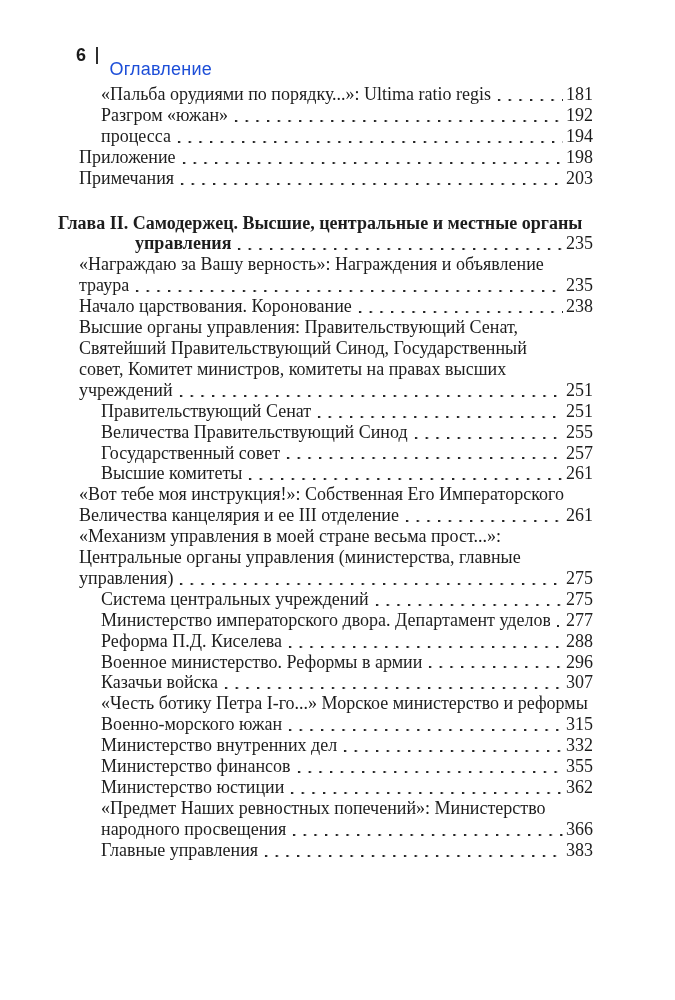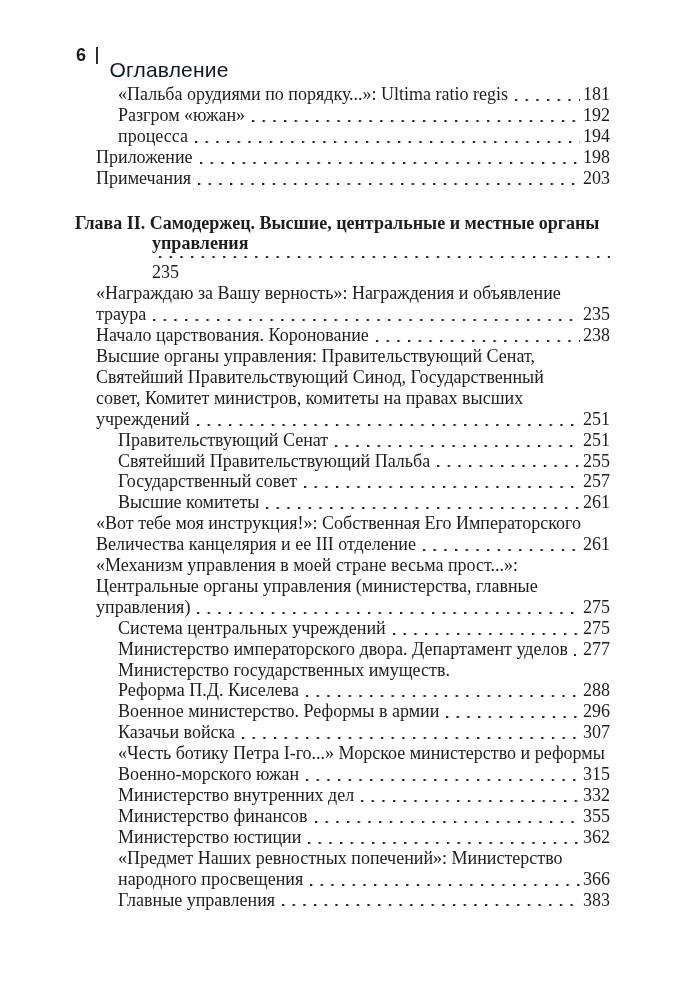--- a/index.html
+++ b/index.html
@@ -9,32 +9,32 @@
     font-family:"Liberation Serif","DejaVu Serif",serif;
     color:#1d1d1d;
   }
   .page-header {
     position:absolute; left:76px; top:45px; height:20px;
     display:flex; align-items:center;
     font-family:"Liberation Sans","DejaVu Sans",sans-serif;
   }
   .pagenum { font-size:18px; font-weight:700; line-height:1; color:#1a1a1a; }
   .hdr-divider { width:1.5px; height:17px; background:#2f2f2f; margin-left:10px; margin-right:12px; }
-  .hdr-title { font-size:21px; line-height:1; color:#0f172a; letter-spacing:0.2px;margin-top:28px; }
+  .hdr-title { font-size:18px; line-height:1; color:#1d4ed8; letter-spacing:0.2px;margin-top:28px; }
 
   .toc {
-    position:absolute; left:75px; top:84px; width:538px;
+    position:absolute; left:58px; top:84px; width:538px;
     font-size:18px; line-height:20.9px;
   }
   .entry.lvl1 { padding-left:21px; }
   .entry.lvl2 { padding-left:43px; }
   .entry.chapter { font-weight:700; margin-top:24px; }
   .entry.chapter .pg { font-weight:400; }
   .tline { display:flex; align-items:baseline; }
-  .tline.hang { padding-left:77px;flex-direction:column; }
+  .tline.hang { padding-left:77px; }
   .txt { flex:0 1 auto; white-space:nowrap; overflow:hidden; }
   .leader {
     flex:1 1 8px; min-width:8px; align-self:stretch;
     margin-left:5px; margin-right:3px;
     background-image:radial-gradient(circle at 3px calc(100% - 5px), #242424 1.3px, rgba(0,0,0,0) 1.55px);
     background-size:10.7px 100%;
     background-repeat:repeat-x;
   }
   .pg { flex:0 0 auto; min-width:30px; }
 </style>
@@ -128,21 +128,21 @@
       </div>
       <div class="entry lvl2">
         <div class="tline">
           <span class="txt">Правительствующий Сенат</span>
           <span class="leader"></span>
           <span class="pg">251</span>
         </div>
       </div>
       <div class="entry lvl2">
         <div class="tline">
-          <span class="txt">Святейший Правительствующий Пальба</span>
+          <span class="txt">Величества Правительствующий Синод</span>
           <span class="leader"></span>
           <span class="pg">255</span>
         </div>
       </div>
       <div class="entry lvl2">
         <div class="tline">
           <span class="txt">Государственный совет</span>
           <span class="leader"></span>
           <span class="pg">257</span>
         </div>
@@ -185,23 +185,20 @@
         </div>
       </div>
       <div class="entry lvl2">
         <div class="tline">
           <span class="txt">Министерство императорского двора. Департамент уделов</span>
           <span class="leader"></span>
           <span class="pg">277</span>
         </div>
       </div>
       <div class="entry lvl2">
-        <div class="tline">
-          <span class="txt">Министерство государственных имуществ.</span>
-        </div>
         <div class="tline">
           <span class="txt">Реформа П.Д. Киселева</span>
           <span class="leader"></span>
           <span class="pg">288</span>
         </div>
       </div>
       <div class="entry lvl2">
         <div class="tline">
           <span class="txt">Военное министерство. Реформы в армии</span>
           <span class="leader"></span>

